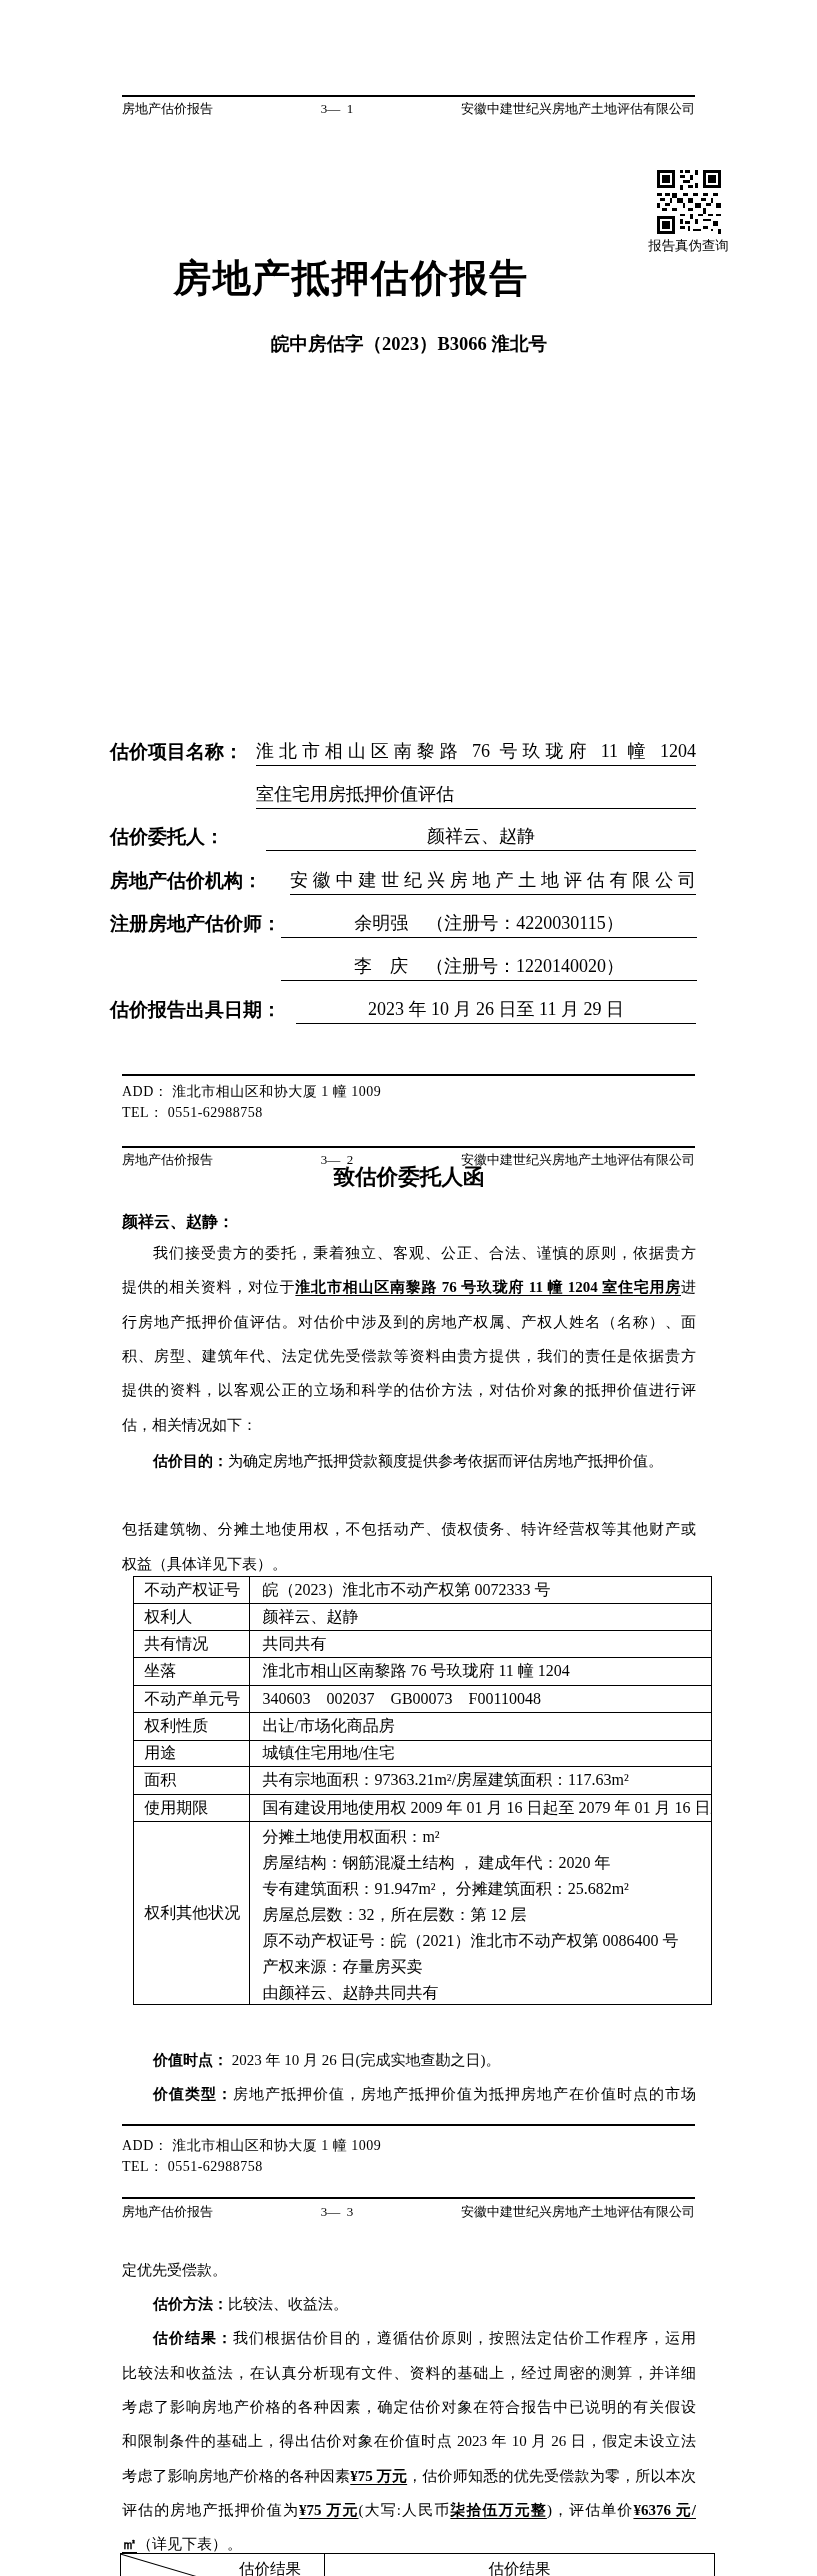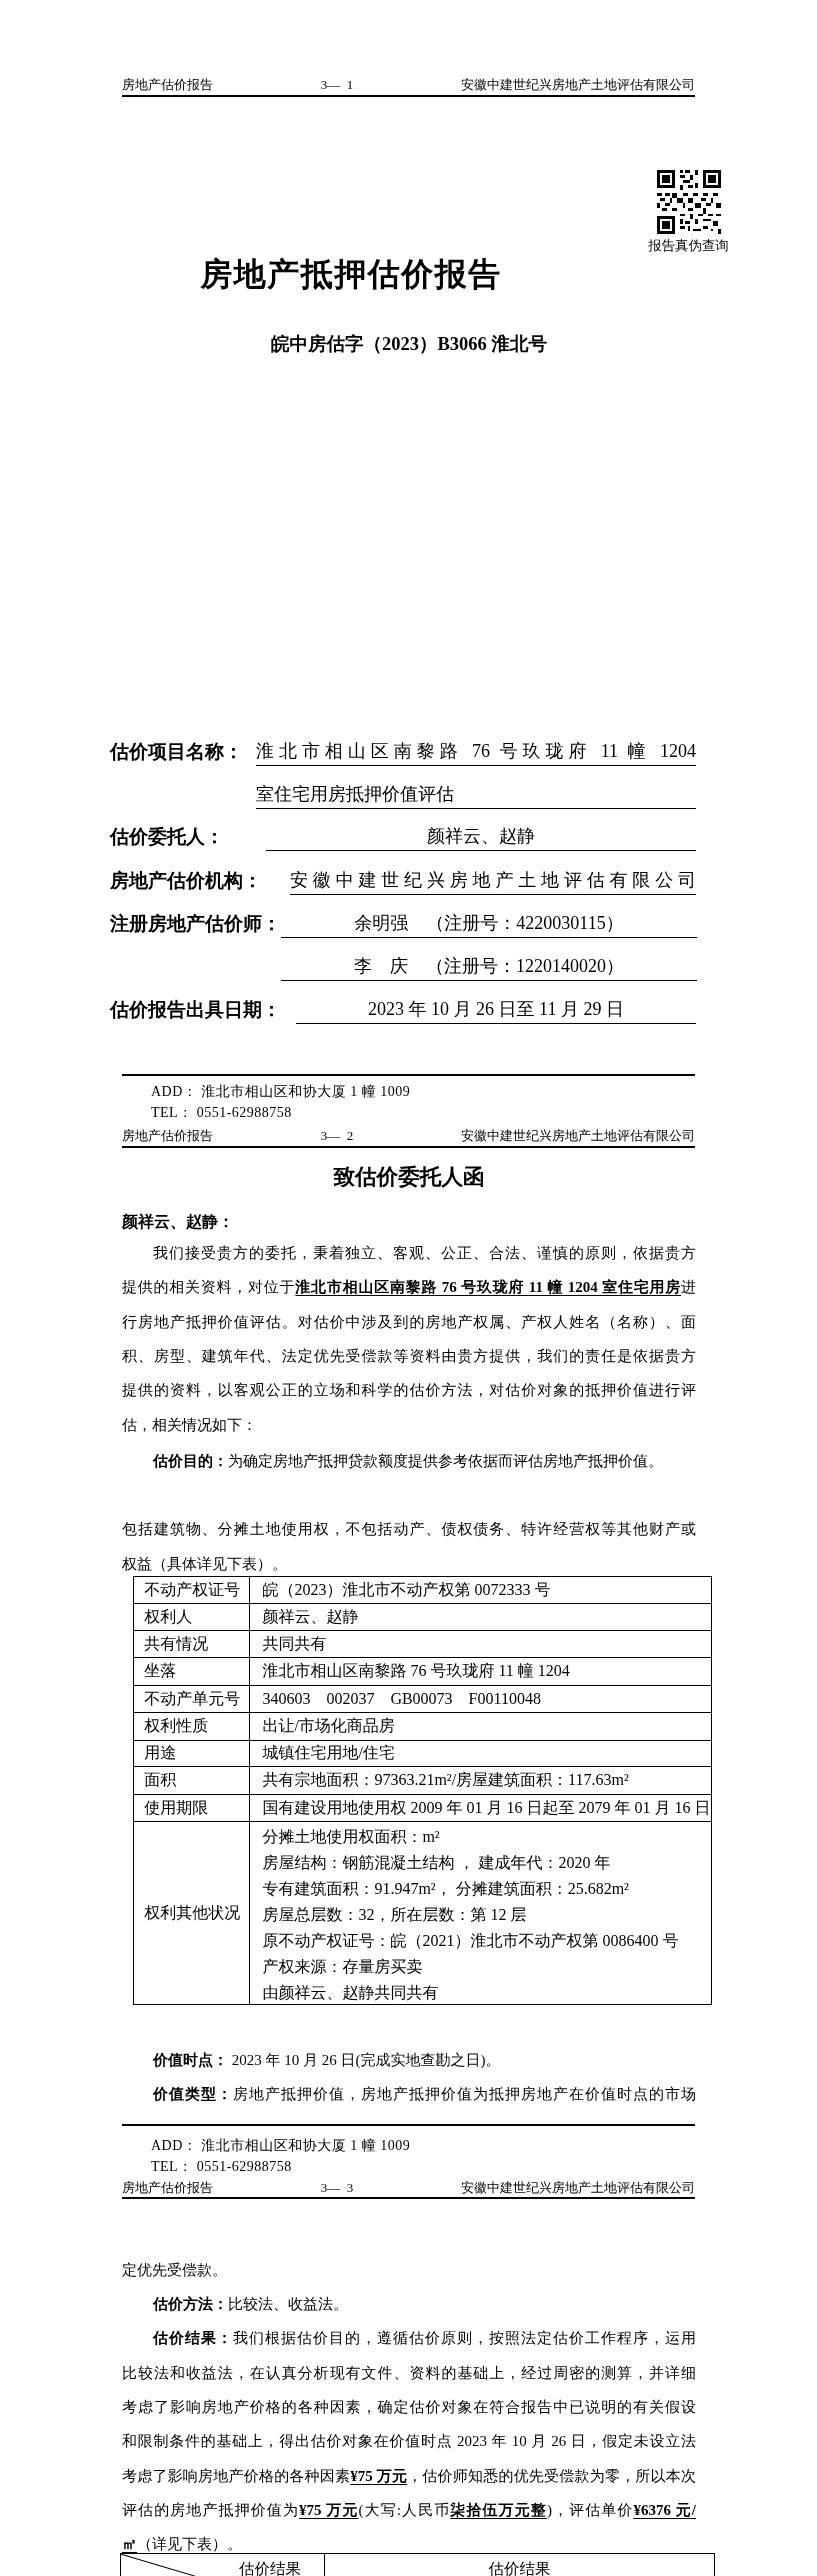--- a/index.html
+++ b/index.html
@@ -1,32 +1,32 @@
 <!DOCTYPE html>
 <html style="font-size:8.2px"><head>
 <meta charset="utf-8">
 <style>
   html,body{margin:0;padding:0;background:#888;}
   #canvas{position:relative;width:818px;height:3300px;background:#ffffff;
           font-family:"Liberation Serif","DejaVu Serif",serif;color:#000;}
   .abs{position:absolute;}
   .hrule{position:absolute;left:122px;width:573px;height:2.1px;background:#000;}
   .pghead{position:absolute;left:122px;width:573px;display:flex;justify-content:space-between;
-          font-size:13px;line-height:15.5px;white-space:pre;}
+          font-size:13px;line-height:15.5px;white-space:pre;margin-top:24px;}
   .line{position:absolute;left:122px;width:574px;font-size:15px;height:24px;line-height:24px;overflow:hidden;}
   .just{text-align:justify;text-align-last:justify;}
   .ind{text-indent:31px;}
   .ctr{text-align:center;}
-  .doc-title{position:absolute;left:0;width:702px;text-align:center;font-size:32px;font-weight:700;letter-spacing:1.5px;}
+  .doc-title{position:absolute;left:0;width:702px;text-align:center;font-size:38px;font-weight:700;letter-spacing:1.5px;}
   .doc-subtitle{position:absolute;left:0;width:818px;text-align:center;font-size:18.5px;font-weight:700;}
   .letter-title{position:absolute;left:0;width:818px;text-align:center;font-size:21.6px;font-weight:700;}
   .salut{position:absolute;left:122px;font-size:16px;font-weight:700;height:24px;line-height:24px;}
   .cvlabel{position:absolute;left:110px;font-size:19px;font-weight:700;height:27px;line-height:27px;white-space:pre;}
   .cvval{position:absolute;border-bottom:1px solid #000;font-size:18px;height:27px;line-height:27px;overflow:hidden;white-space:pre;}
-  .addr{position:absolute;left:122px;font-size:14px;letter-spacing:0.5px;height:17.5px;line-height:17.5px;white-space:pre;margin-left:29px;}
+  .addr{position:absolute;left:122px;font-size:14px;letter-spacing:0.5px;height:17.5px;line-height:17.5px;white-space:pre;}
   
   #t1{position:absolute;left:133px;top:1576px;width:579px;border:1.5px solid #000;box-sizing:border-box;}
   .t1r{display:flex;border-top:1px solid #000;box-sizing:border-box;}
   .t1r.first{border-top:none;}
   .t1l{width:116px;flex:none;border-right:1px solid #000;display:flex;align-items:center;
        padding-left:10.3px;font-size:16px;box-sizing:border-box;}
   .t1v{flex:1;display:flex;align-items:center;padding-left:12.4px;font-size:16px;box-sizing:border-box;overflow:hidden;white-space:pre;}
   .t1v.multi{white-space:pre-line;display:block;line-height:26px;padding-top:1.5px;}
   
   #rt{position:absolute;left:120px;top:2553px;width:593px;height:206px;border:1.5px solid #000;box-sizing:content-box;}

